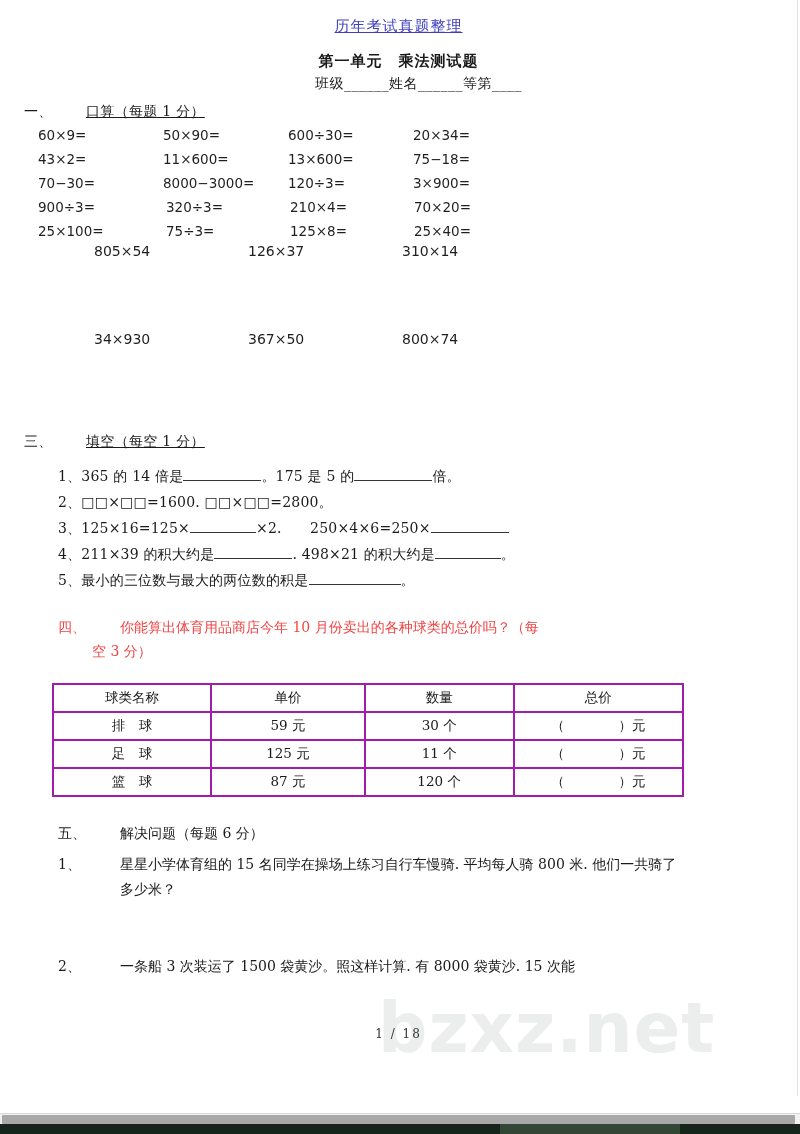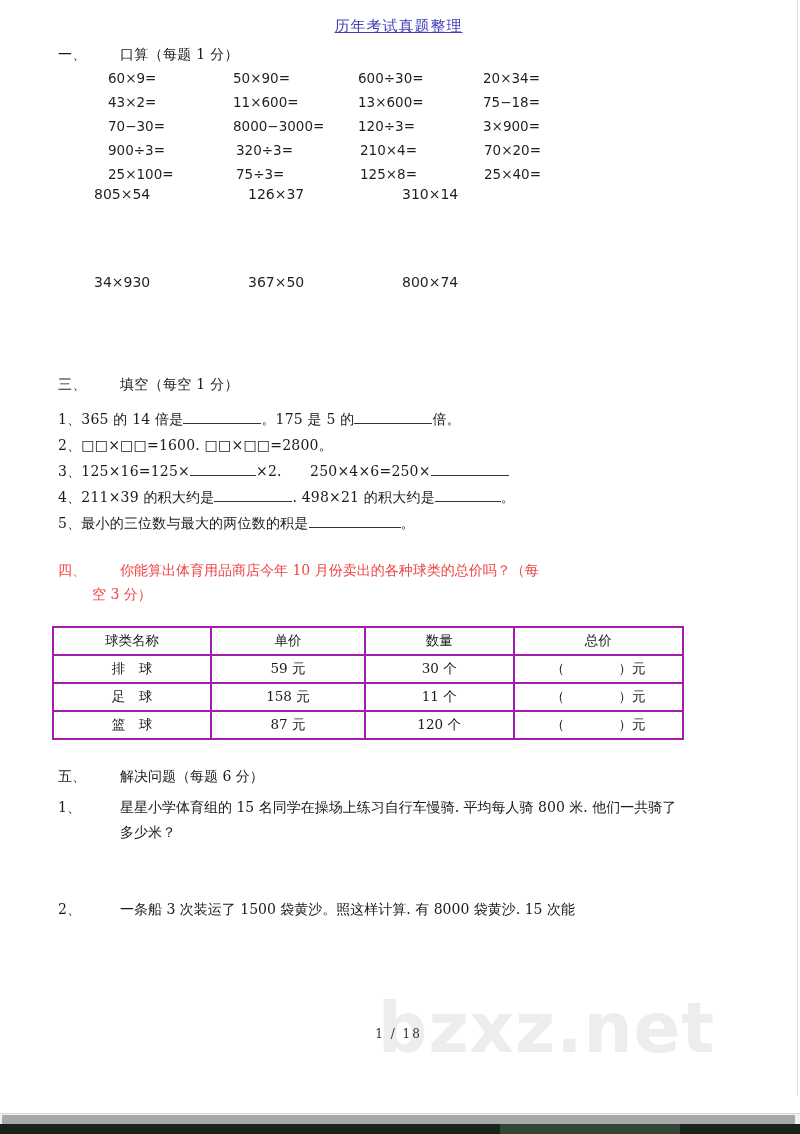--- a/index.html
+++ b/index.html
@@ -68,28 +68,29 @@
     color: #1a1a1a;
     letter-spacing: 0.5px;
     padding-left: 40px;
   }
 
   
   .section-head {
     font-size: 14px;
     color: #1a1a1a;
     margin: 10px 0 2px 0;
-    padding-left: 58px;
+    padding-left: 24px;
     letter-spacing: 0.3px;
+    text-decoration: underline;
   }
   .section-head .num { display: inline-block; width: 62px; }
 
   
   .calc-grid {
-    margin-left: 108px;
+    margin-left: 38px;
     width: 500px;
   }
   .calc-row {
     display: flex;
     font-family: "DejaVu Sans", "Liberation Sans", sans-serif;
     font-size: 13.5px;
     color: #1f1f1f;
     height: 24px;
     align-items: center;
   }
@@ -231,20 +232,24 @@
 <div class="page">
 
   <div class="watermark">bzxz.net</div>
 
   <div class="content">
 
     <div class="doc-header">
       <span class="hlink">历年考试真题整理</span>
     </div>
 
+    <div class="title-block">
+      <div class="main-title">第一单元　乘法测试题</div>
+      <div class="subtitle">班级______姓名______等第____</div>
+    </div>
 
     <div class="section-head">
       <span class="num">一、</span><span>口算（每题 1 分）</span>
     </div>
     <div class="calc-grid">
       <div class="calc-row">
         <span class="c">60×9=</span>
         <span class="c">50×90=</span>
         <span class="c">600÷30=</span>
         <span class="c">20×34=</span>
@@ -321,21 +326,21 @@
           <td class="c4">总价</td>
         </tr>
         <tr>
           <td class="c1">排　球</td>
           <td class="c2">59 元</td>
           <td class="c3">30 个</td>
           <td class="c4">（　　　　）元</td>
         </tr>
         <tr>
           <td class="c1">足　球</td>
-          <td class="c2">158 元</td>
+          <td class="c2">125 元</td>
           <td class="c3">11 个</td>
           <td class="c4">（　　　　）元</td>
         </tr>
         <tr>
           <td class="c1">篮　球</td>
           <td class="c2">87 元</td>
           <td class="c3">120 个</td>
           <td class="c4">（　　　　）元</td>
         </tr>
       </tbody>

